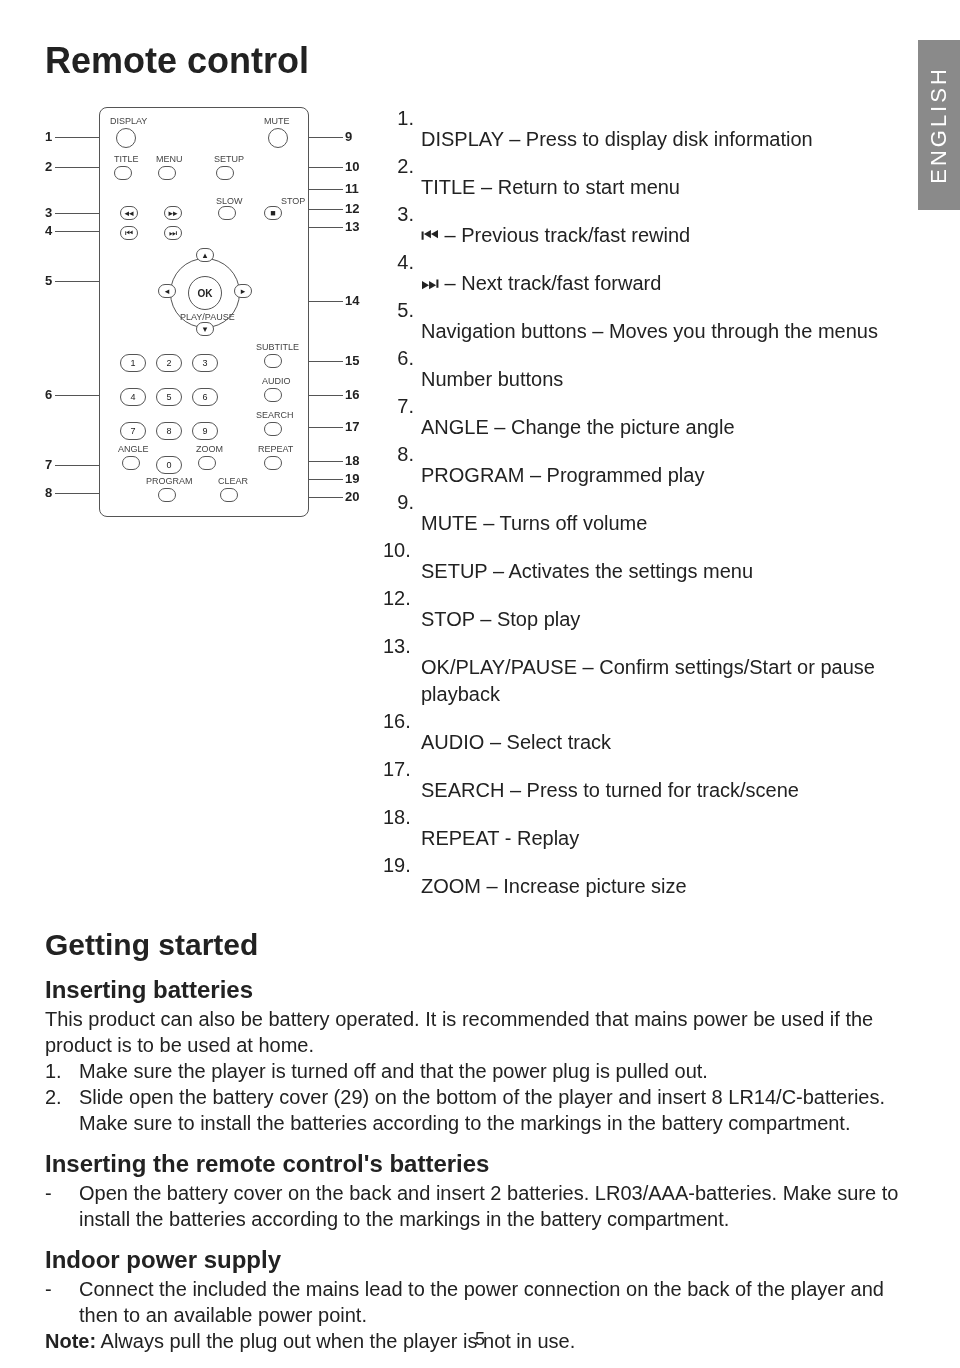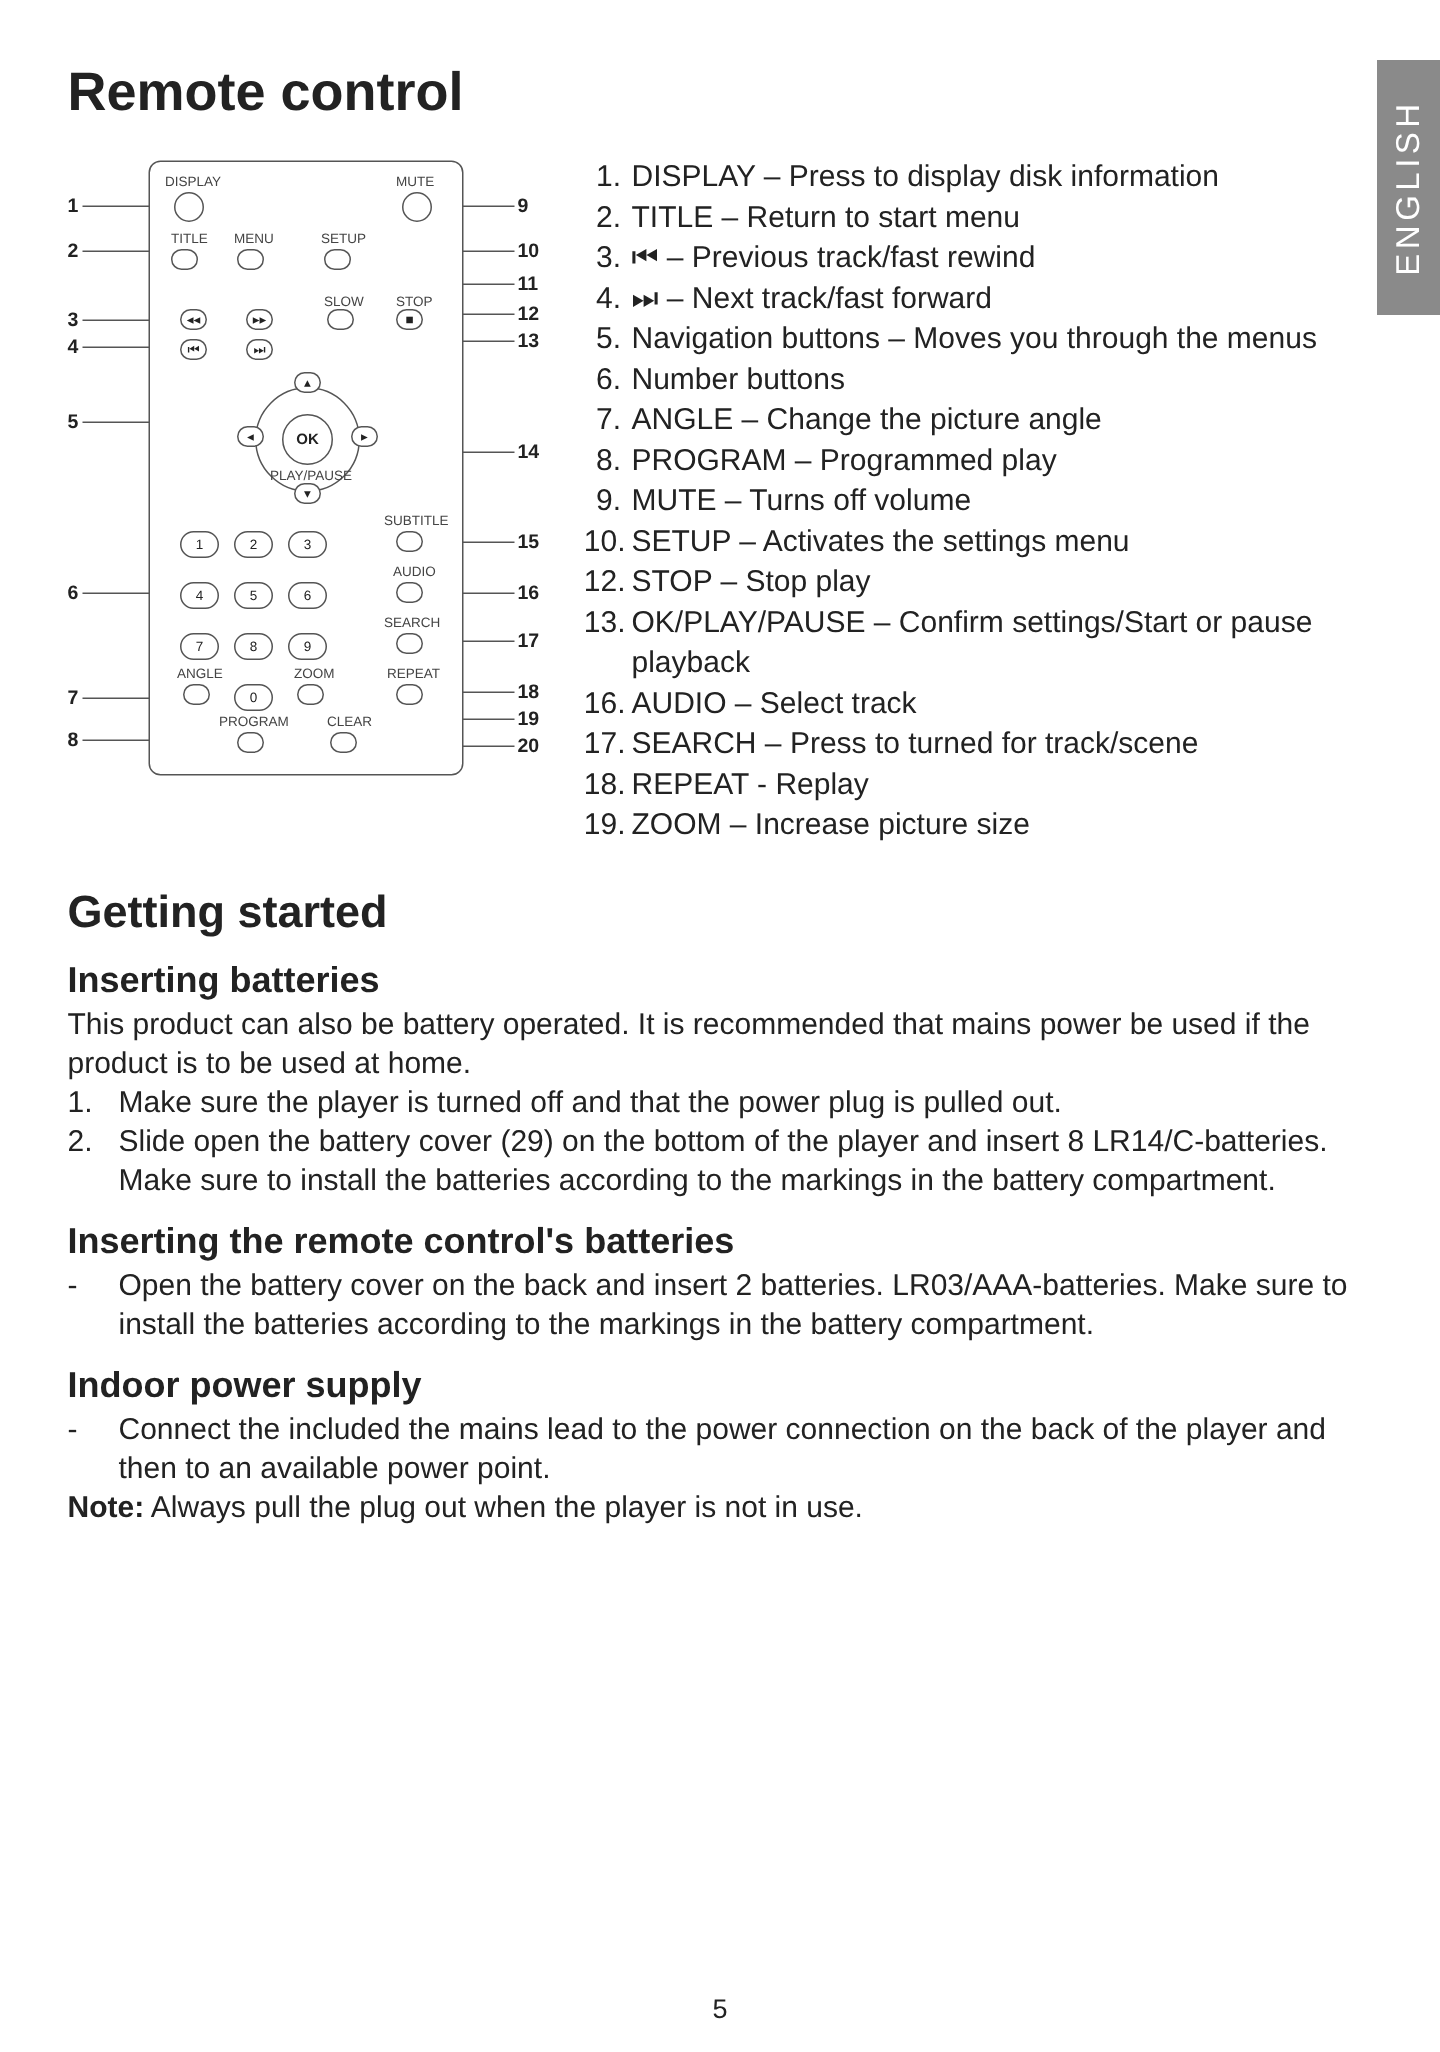--- a/index.html
+++ b/index.html
@@ -80,22 +80,22 @@
   .arrow { font-size: 9px; }
   
   .legend {
     font-size: 20px;
     line-height: 1.35;
     padding-top: 8px;
     flex: 1;
   }
   .legend .row { display: flex; }
   .legend .n { width: 34px; flex-shrink: 0; text-align: right; padding-right: 3px; }
-  .legend .t { flex: 1; padding-left: 4px; }
-  .legend .n2 { width: 34px; flex-shrink: 0; text-align: right; }
+  .legend .t { flex: 1; padding-left: 4px; margin-top: 21px; }
+  .legend .n2 { width: 34px; flex-shrink: 0; text-align: left; }
   
   .lang-tab {
     position: absolute;
     right: 0;
     top: 40px;
     width: 42px;
     height: 170px;
     background: #8a8a8a;
     color: #fff;
     font-size: 22px;
@@ -202,21 +202,21 @@
       <div class="btn round" style="left:168px;top:20px"></div>
 
       <div class="lbl" style="left:14px;top:46px">TITLE</div>
       <div class="lbl" style="left:56px;top:46px">MENU</div>
       <div class="lbl" style="left:114px;top:46px">SETUP</div>
       <div class="btn small" style="left:14px;top:58px"></div>
       <div class="btn small" style="left:58px;top:58px"></div>
       <div class="btn small" style="left:116px;top:58px"></div>
 
       <div class="lbl" style="left:116px;top:88px">SLOW</div>
-      <div class="lbl" style="left:164px;top:88px">STOP</div>
+      <div class="lbl" style="left:181px;top:88px">STOP</div>
       <div class="btn small arrow" style="left:20px;top:98px">◂◂</div>
       <div class="btn small arrow" style="left:64px;top:98px">▸▸</div>
       <div class="btn small" style="left:118px;top:98px"></div>
       <div class="btn small arrow" style="left:164px;top:98px">■</div>
 
       <div class="btn small arrow" style="left:20px;top:118px">⏮</div>
       <div class="btn small arrow" style="left:64px;top:118px">⏭</div>
 
       <div class="ok-ring" style="left:70px;top:150px;width:70px;height:70px"></div>
       <div class="ok-ring" style="left:88px;top:168px;width:34px;height:34px;display:flex;align-items:center;justify-content:center;font-size:10px;font-weight:bold">OK</div>

